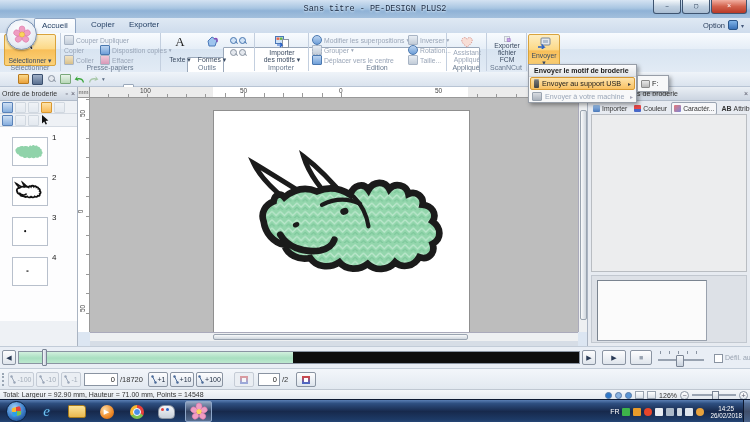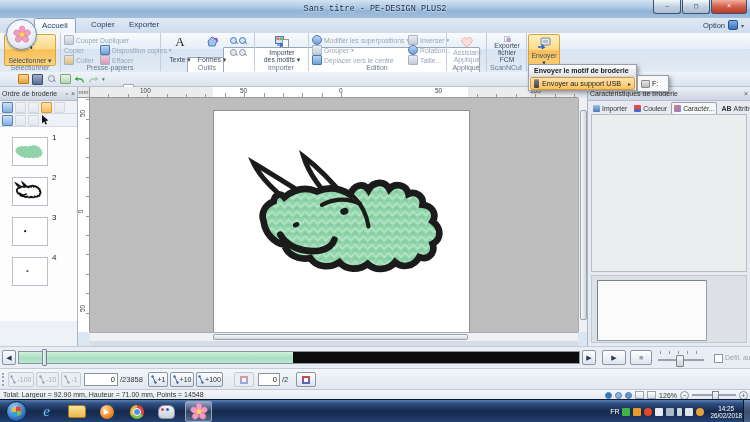--- a/index.html
+++ b/index.html
@@ -306,20 +306,25 @@
       </div>
     </div>
   </div>
 
   <div class="ab menu">
     <div class="menuhead nosel">Envoyer le motif de broderie</div>
     <div class="mitem sel">
       <span class="usb"></span>
       <span>Envoyer au support USB</span>
       <span class="marrow">▸</span>
+    </div>
+    <div class="mitem dis">
+      <span class="machine"></span>
+      <span>Envoyer à votre machine</span>
+      <span class="marrow" style="color:#aab;">▸</span>
     </div>
   </div>
   <div class="ab submenu">
     <span class="drive"></span>
     <span>F:</span>
   </div>
 
   <div class="ab qat">
     <span class="qi">
         <span class="mi page" style="width:9px;height:10px;"></span>
@@ -523,21 +528,21 @@
       </div>
     <div class="nbtn dis" style="left:61px;width:20px;">
         <svg width="6" height="9" viewBox="0 0 6 9">
           <circle cx="1.5" cy="1.5" r="1.2" fill="#9aa6b8"></circle>
           <circle cx="4.5" cy="7.5" r="1.2" fill="#9aa6b8"></circle>
           <path d="M1.5,1.5 L4.5,7.5" stroke="#9aa6b8"></path>
         </svg>
         <span>-1</span>
       </div>
     <div class="ninput" style="left:84px;width:34px;">0</div>
-    <span class="nlab" style="left:120px;">/23858</span>
+    <span class="nlab" style="left:120px;">/18720</span>
     <div class="nbtn en" style="left:148px;width:20px;">
         <svg width="6" height="9" viewBox="0 0 6 9">
           <circle cx="1.5" cy="1.5" r="1.2" fill="#4a6a98"></circle>
           <circle cx="4.5" cy="7.5" r="1.2" fill="#4a6a98"></circle>
           <path d="M1.5,1.5 L4.5,7.5" stroke="#4a6a98"></path>
         </svg>
         <span>+1</span>
       </div>
     <div class="nbtn en" style="left:170px;width:24px;">
         <svg width="6" height="9" viewBox="0 0 6 9">

